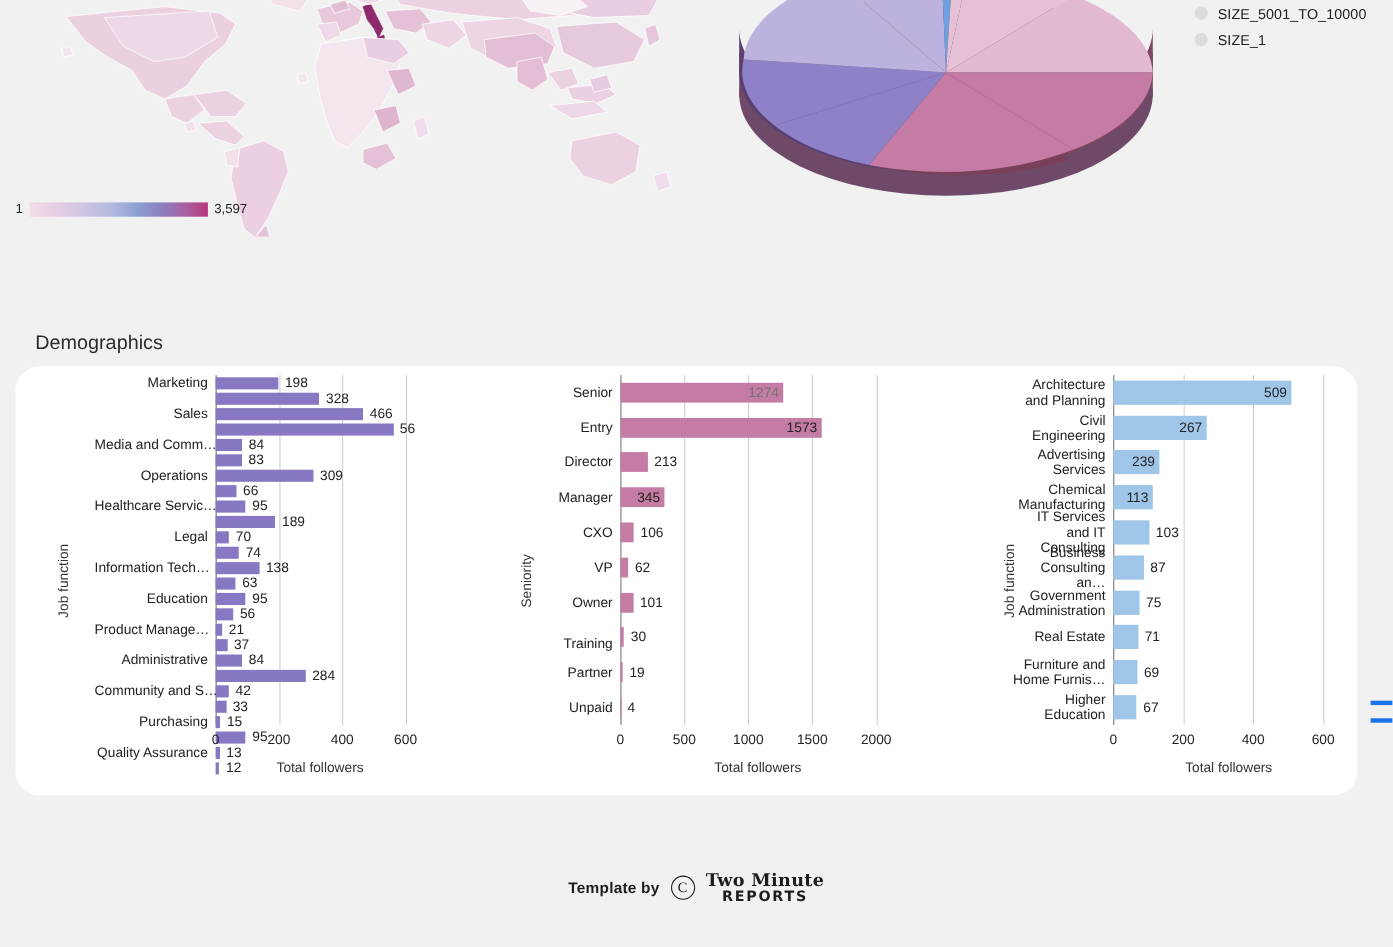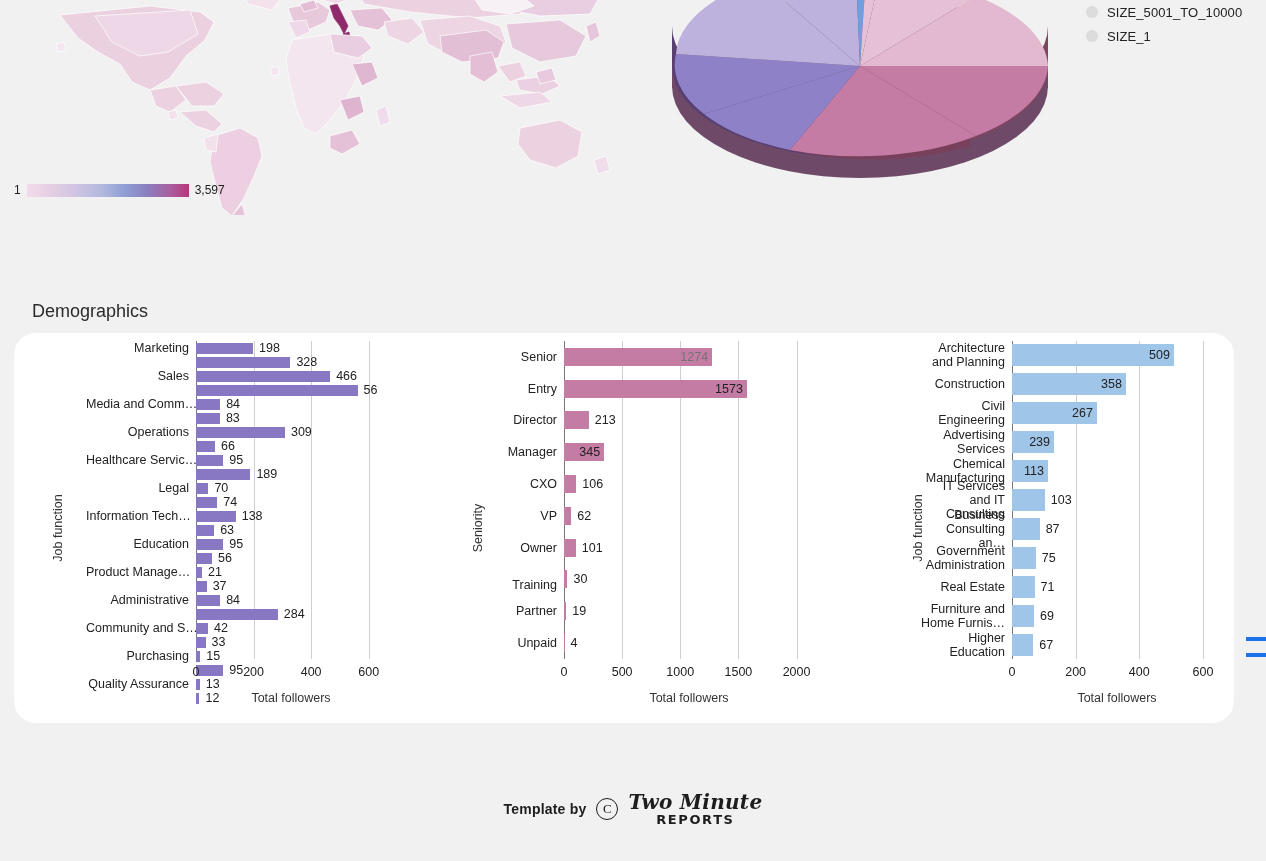--- a/index.html
+++ b/index.html
@@ -96,22 +96,22 @@
   }
   .tpl-by { font-size: 14px; font-weight: bold; color: #1d1d1d; letter-spacing: .2px; }
   .c-mark {
     width: 22px; height: 22px; border-radius: 50%;
     border: 1.6px solid #1d1d1d;
     display: flex; align-items: center; justify-content: center;
     font-size: 13px; color: #1d1d1d; font-family: "Liberation Serif", serif;
   }
   .brand { display: flex; flex-direction: column; align-items: center; line-height: 1; }
   .brand-top {
-    font-family: "DejaVu Serif", serif; font-style: italic; font-weight: bold;
-    font-size: 20px; color: #1d1d1d; letter-spacing: .3px;
+    font-family: "DejaVu Serif", serif; font-weight: bold;
+    font-size: 16px; color: #1d1d1d; letter-spacing: .3px;
   }
   .brand-bot {
     font-family: "DejaVu Sans", sans-serif; font-weight: bold;
     font-size: 13px; color: #1d1d1d; letter-spacing: 1.6px; margin-top: 1px;
   }
 
   
   .edge-marks { position: absolute; right: 0; top: 637px; width: 20px; }
   .edge-mark { width: 20px; height: 4px; background: #1a73e8; }
   .edge-mark + .edge-mark { margin-top: 12px; }
@@ -455,25 +455,20 @@
             <div class="gline" style="left: 190.909px;"></div>
           </div>
           <div class="plot" style="left: 128px; width: 210px;">
             <div class="rows">
               <div class="row">
                 <div class="cat two-line" style="width: 92px;">Architecture and Planning</div>
                 <div class="bar" style="width: 161.955px; height: 22px;"></div>
                 <div class="val inside" style="color: rgb(34, 34, 34);">509</div>
               </div>
               <div class="row">
-                <div class="cat" style="width: 92px;">Construction</div>
-                <div class="bar" style="width: 113.909px; height: 22px;"></div>
-                <div class="val inside" style="color: rgb(34, 34, 34);">358</div>
-              </div>
-              <div class="row">
                 <div class="cat two-line" style="width: 92px;">Civil Engineering</div>
                 <div class="bar" style="width: 84.9545px; height: 22px;"></div>
                 <div class="val inside" style="color: rgb(34, 34, 34);">267</div>
               </div>
               <div class="row">
                 <div class="cat two-line" style="width: 92px;">Advertising Services</div>
                 <div class="bar" style="width: 42px; height: 22px;"></div>
                 <div class="val inside" style="color: rgb(34, 34, 34);">239</div>
               </div>
               <div class="row">

